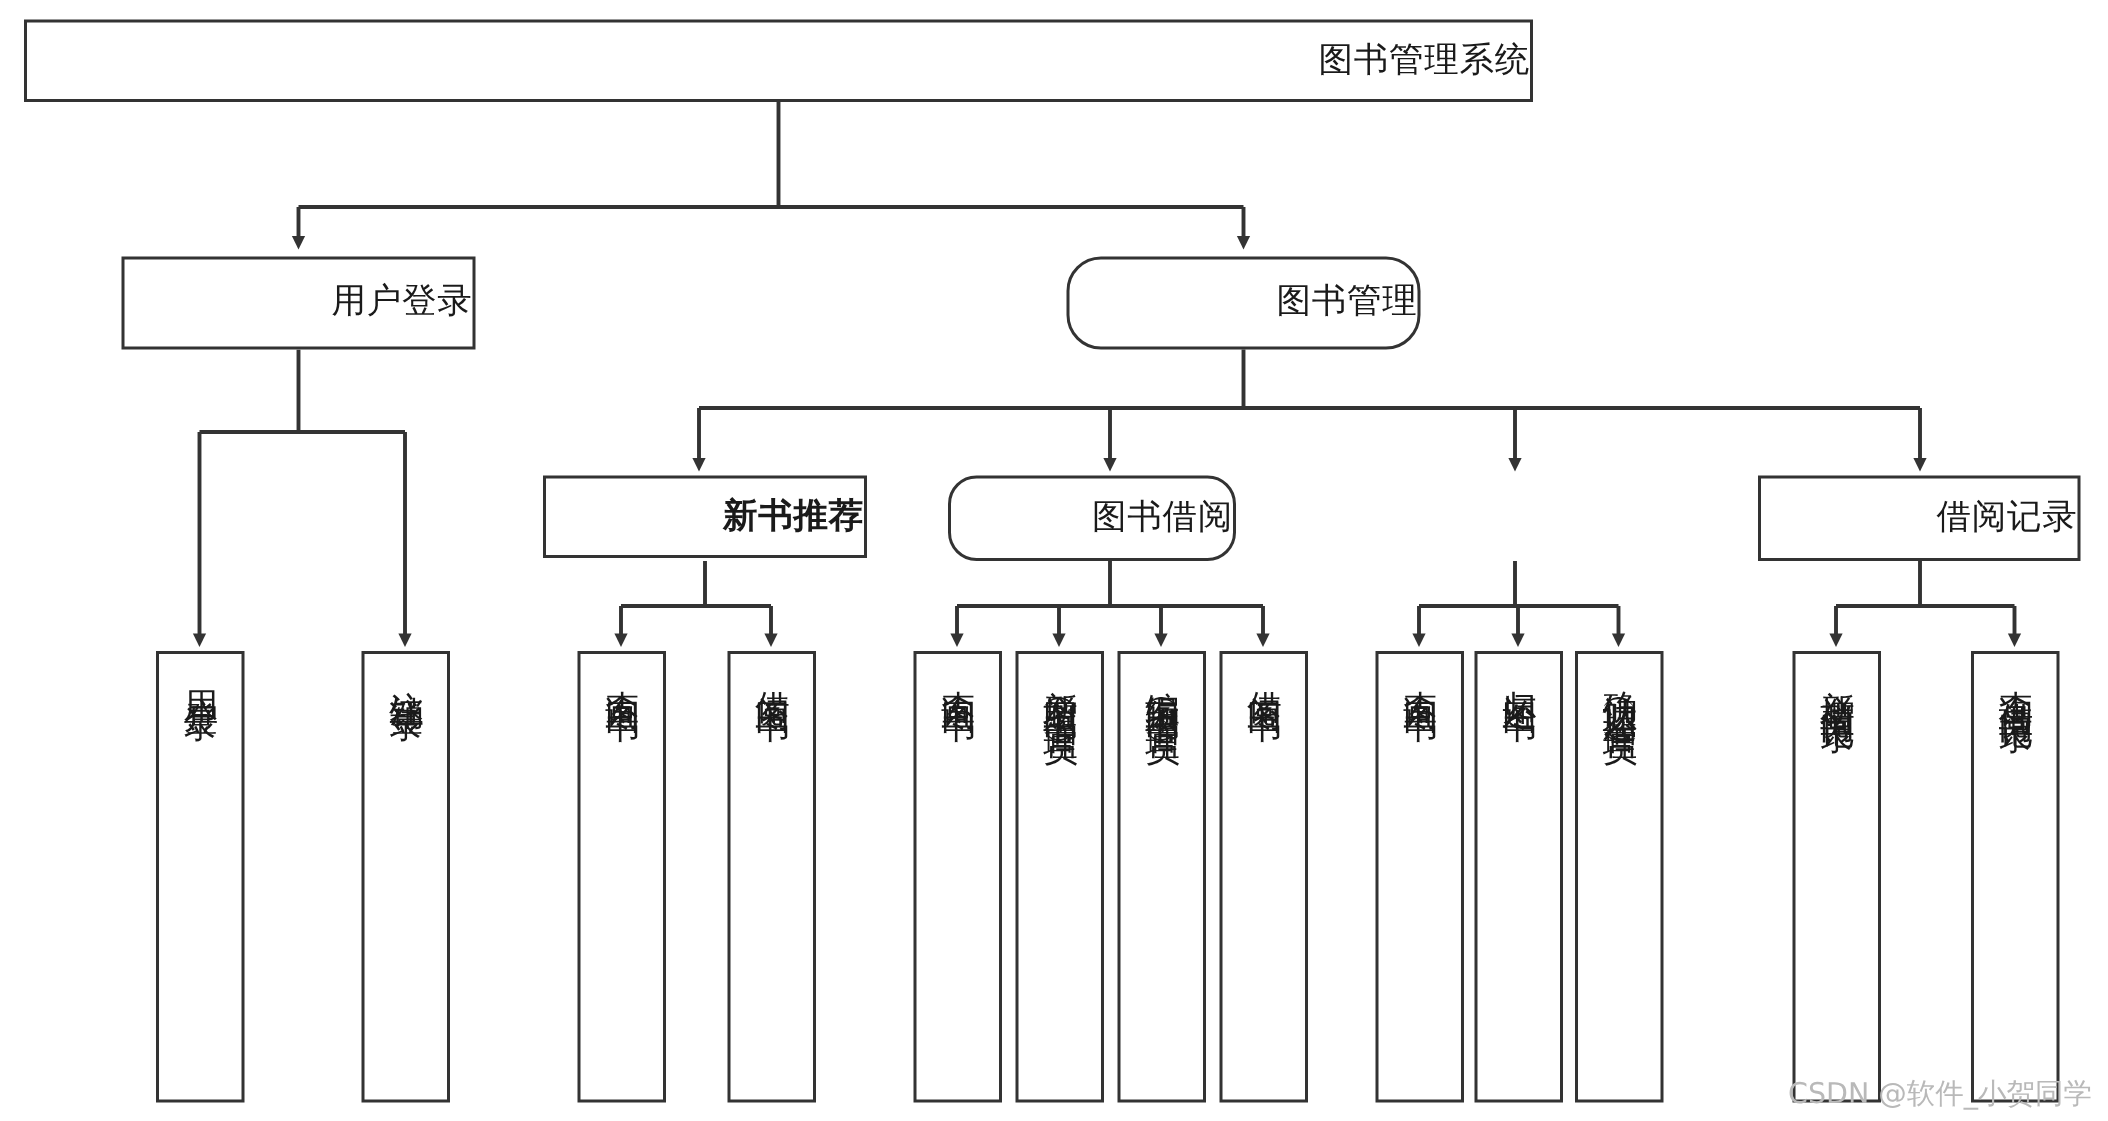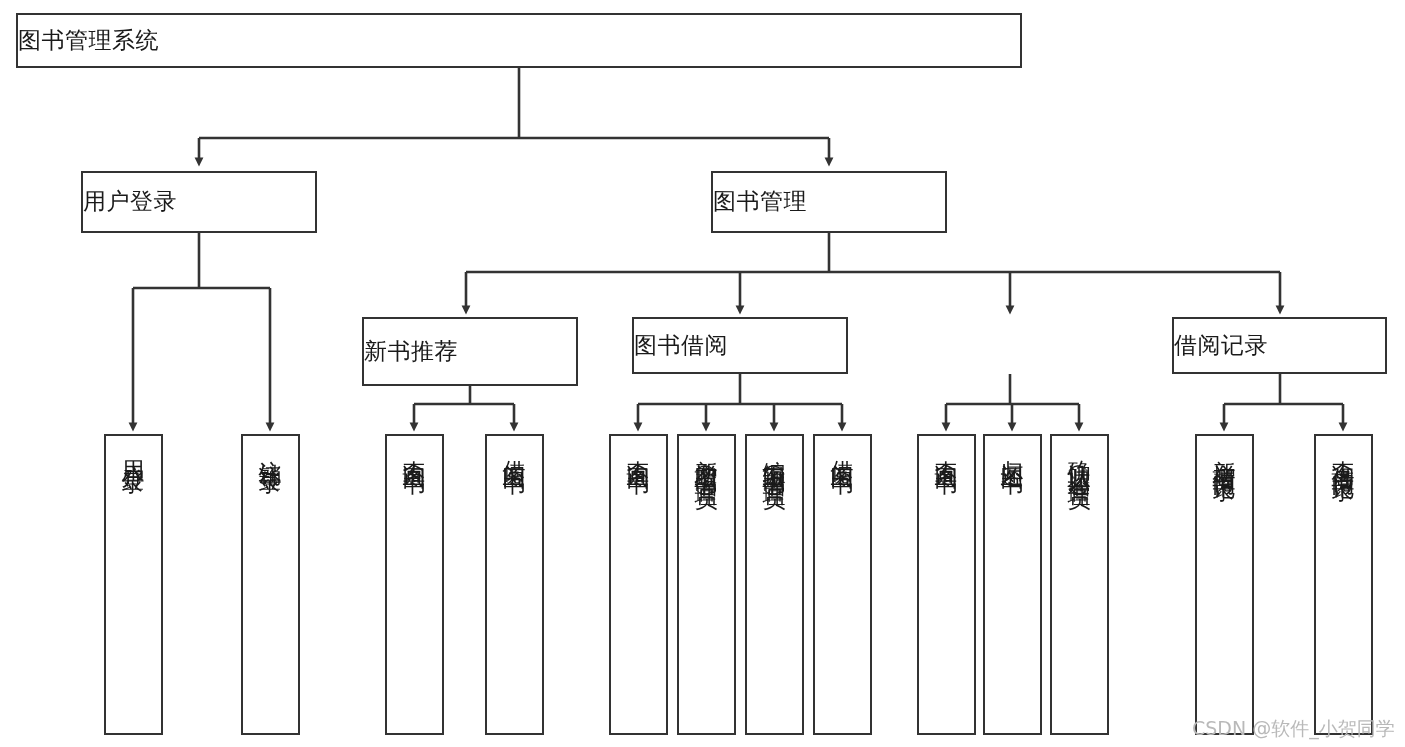--- a/index.html
+++ b/index.html
@@ -26,21 +26,21 @@
     height: 747px;
     pointer-events: none;
   }
   .node {
     position: absolute;
     box-sizing: border-box;
     border: 2.5px solid #333333;
     background: #ffffff;
     display: flex;
     align-items: center;
-    justify-content: flex-start;
+    justify-content: flex-end;
     color: #1a1a1a;
   }
   .node .label {
     display: block;
     text-align: center;
     line-height: 1.18;
     white-space: pre-wrap;
   }
   
   .node.horiz .label {
@@ -128,28 +128,28 @@
     </g>
   </svg>
 
   <div class="node horiz root" style="left:16px; top:13px; width:1006px; height:55px;">
     <span class="label">图书管理系统</span>
   </div>
 
   <div class="node horiz" style="left:81px; top:171px; width:236px; height:62px;">
     <span class="label">用户登录</span>
   </div>
-  <div class="node horiz" style="left:711px; top:171px; width:236px; height:62px;">
+  <div class="node horiz" style="left:711px; top:171px; width:236px; height:62px;border-radius:23px;">
     <span class="label">图书管理</span>
   </div>
 
-  <div class="node horiz" style="left:362px; top:317px; width:216px; height:69px;">
+  <div class="node horiz" style="left:362px; top:317px; width:216px; height:55px;font-weight:bold;">
     <span class="label">新书推荐</span>
   </div>
-  <div class="node horiz" style="left:632px; top:317px; width:216px; height:57px;">
+  <div class="node horiz" style="left:632px; top:317px; width:192px; height:57px;border-radius:19px;">
     <span class="label">图书借阅</span>
   </div>
   <div class="node horiz" style="left:1172px; top:317px; width:215px; height:57px;">
     <span class="label">借阅记录</span>
   </div>
 
   <div class="node vert" style="left:104px; top:434px; width:59px; height:301px;">
     <span class="label">用户登录</span>
   </div>
   <div class="node vert" style="left:241px; top:434px; width:59px; height:301px;">

